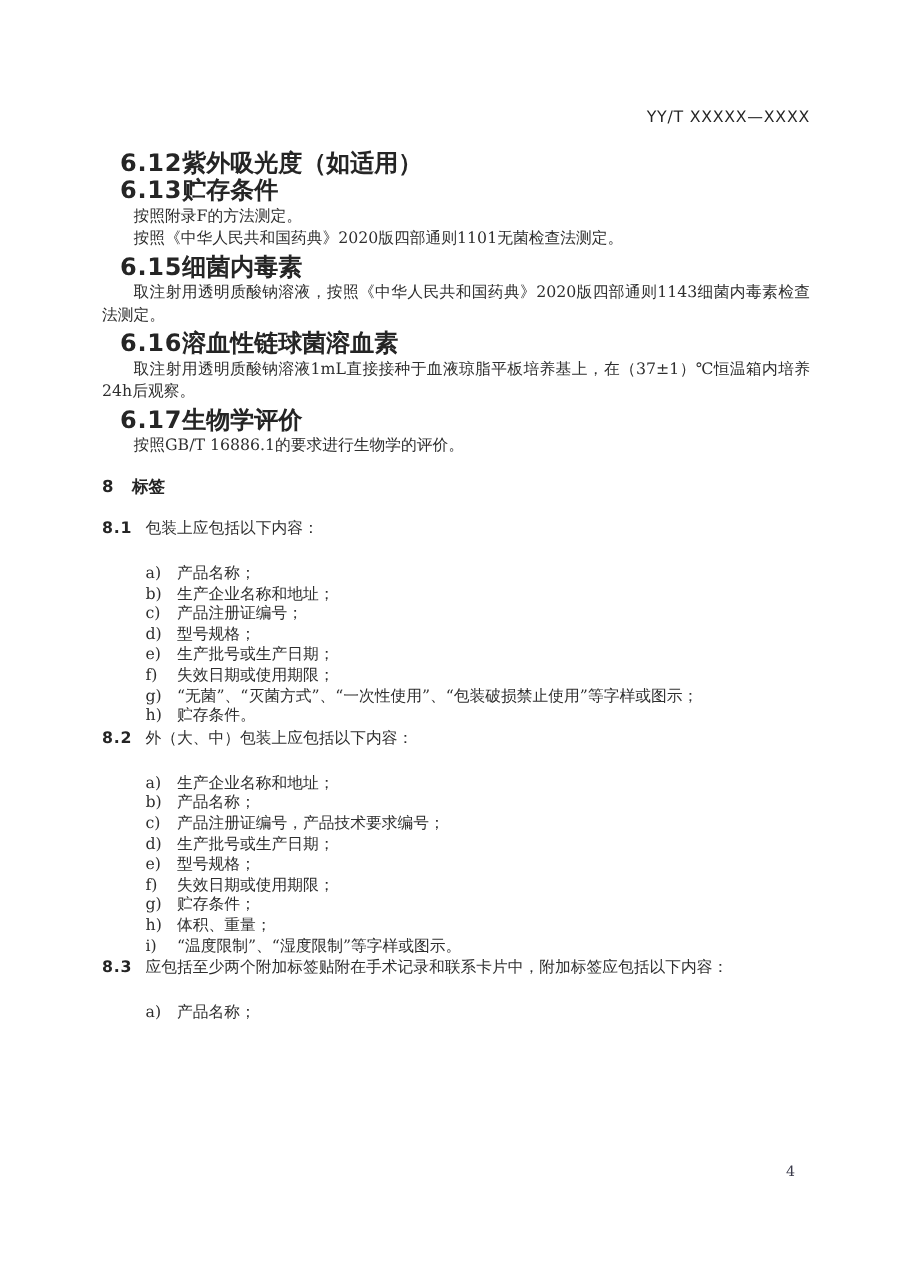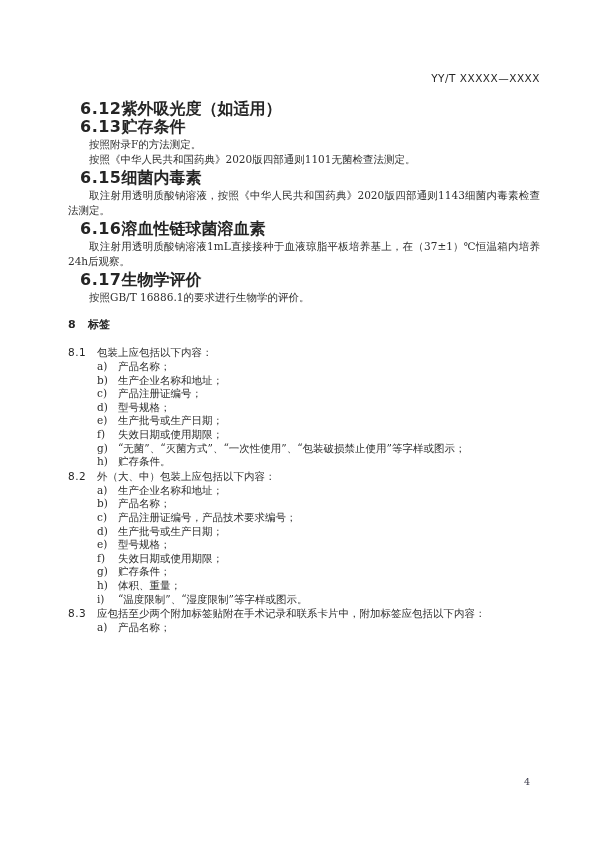--- a/index.html
+++ b/index.html
@@ -36,25 +36,25 @@
   .chapter.sp-md { margin:12px 0 13px; }
 
   .para {
     font-size:10.5px; line-height:15px; text-indent:2em;
     text-align:justify; color:#2e2e2e;
   }
 
   .subclause { display:flex; font-size:10.5px; line-height:15px; }
   .subclause .num {
     flex:0 0 29px; font-family:"DejaVu Sans","Liberation Sans",sans-serif;
-    font-weight:normal; color:#252525; letter-spacing:0.5px;
+    font-weight:bold; color:#252525; letter-spacing:0.5px;
   }
   .subclause .txt { flex:1; }
 
-  .ltr-list { list-style:none; }
+  .ltr-list { list-style:none;margin-top:16px; }
   .ltr-list li {
     padding-left:29px; font-size:10.5px; line-height:13.6px;
   }
   .ltr-list .lbl { display:inline-block; width:21px; }
 
   .page-number {
     position:absolute; top:776px; left:524px;
     font-size:9.5px; color:#3a3a4a;
   }
 </style>

